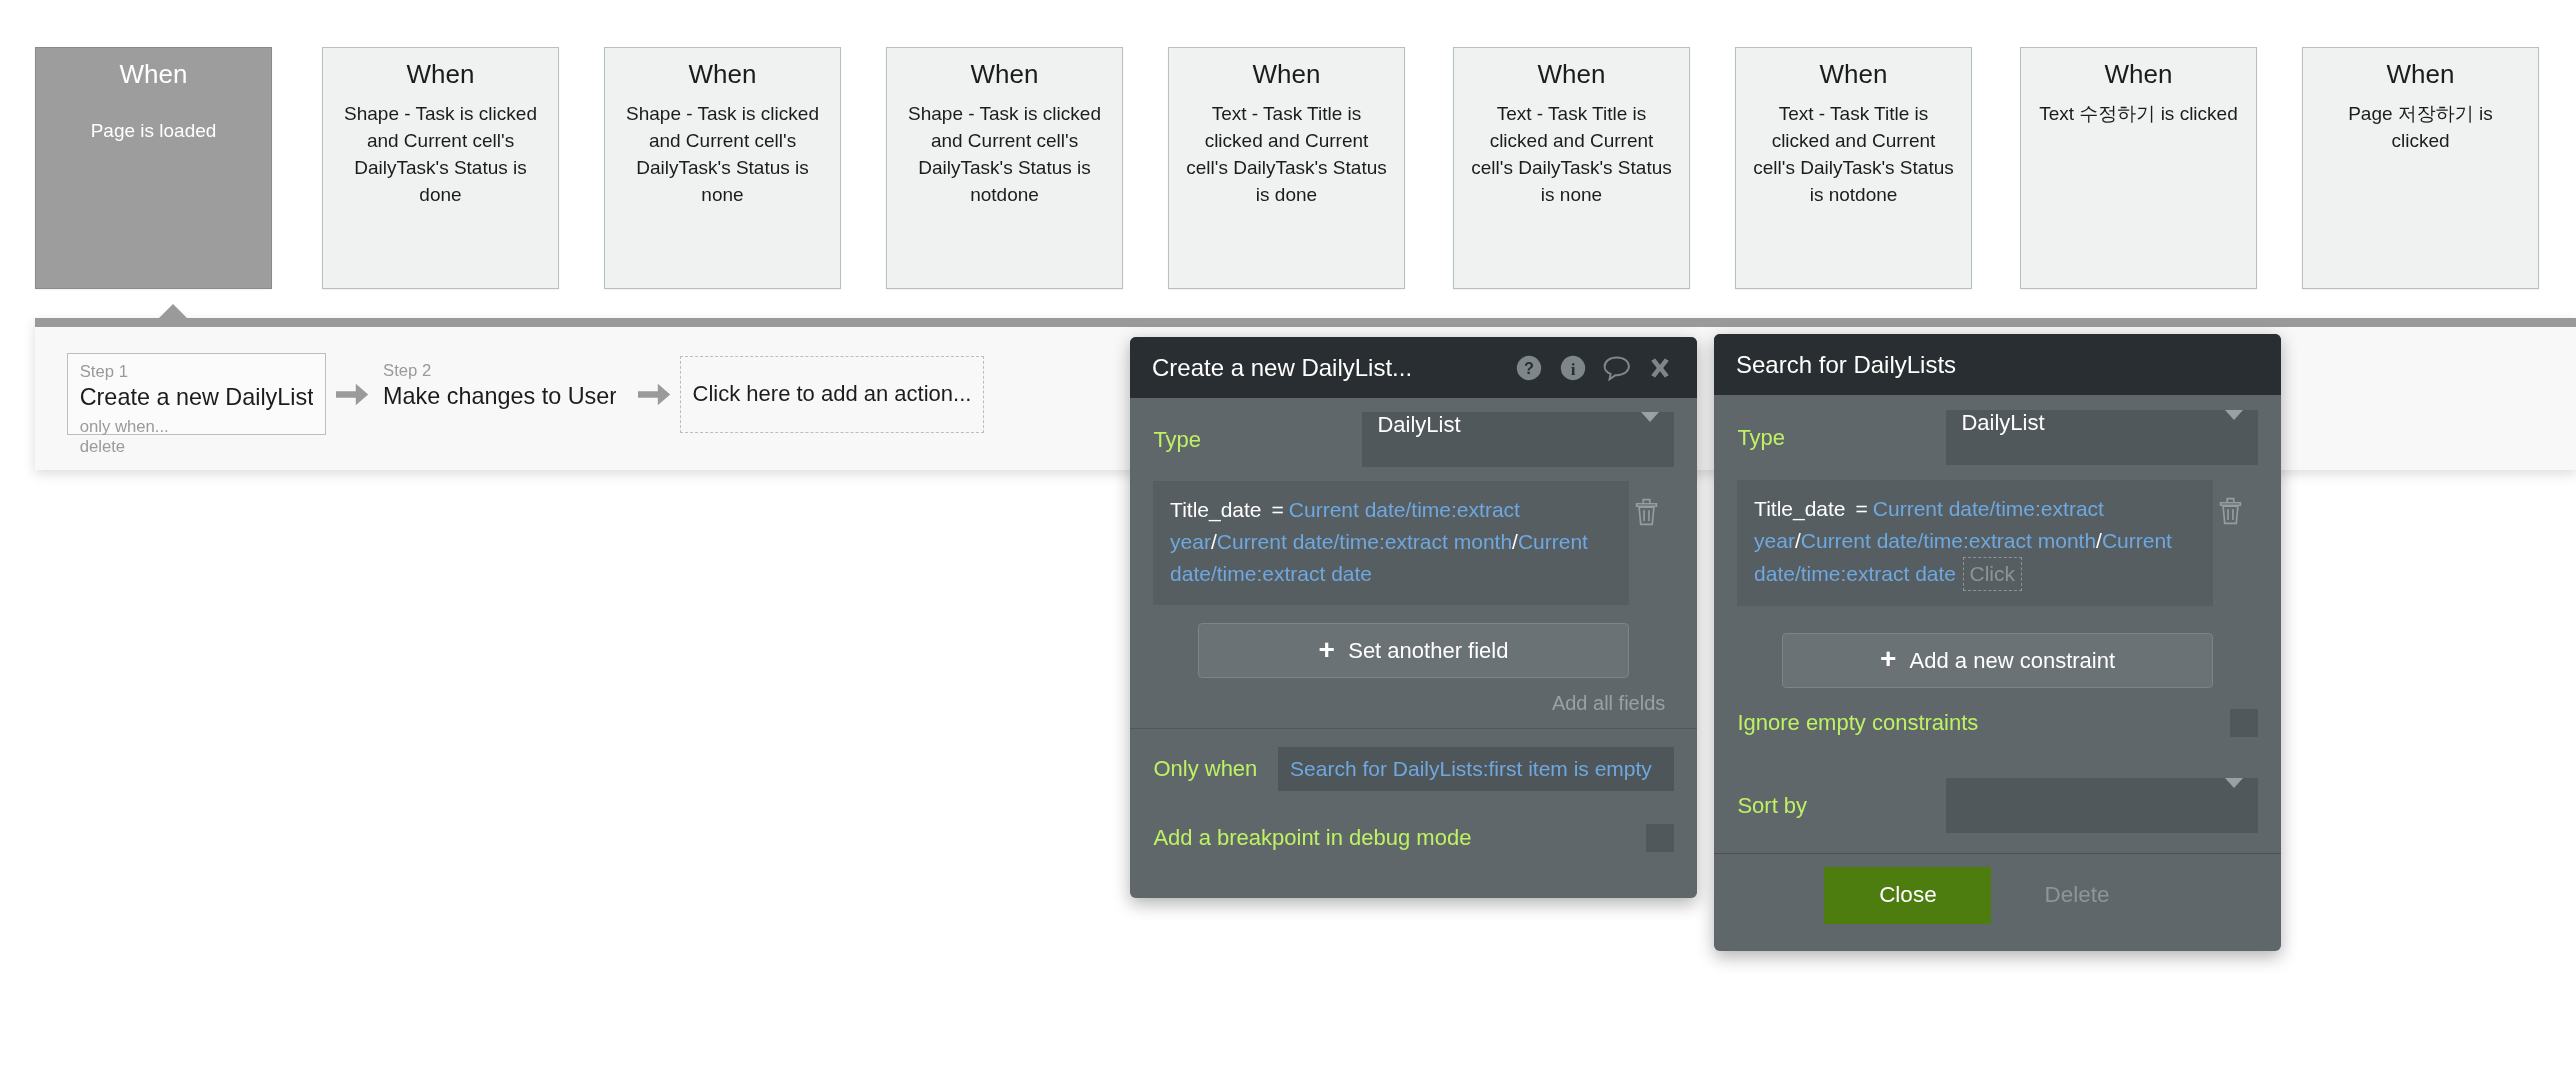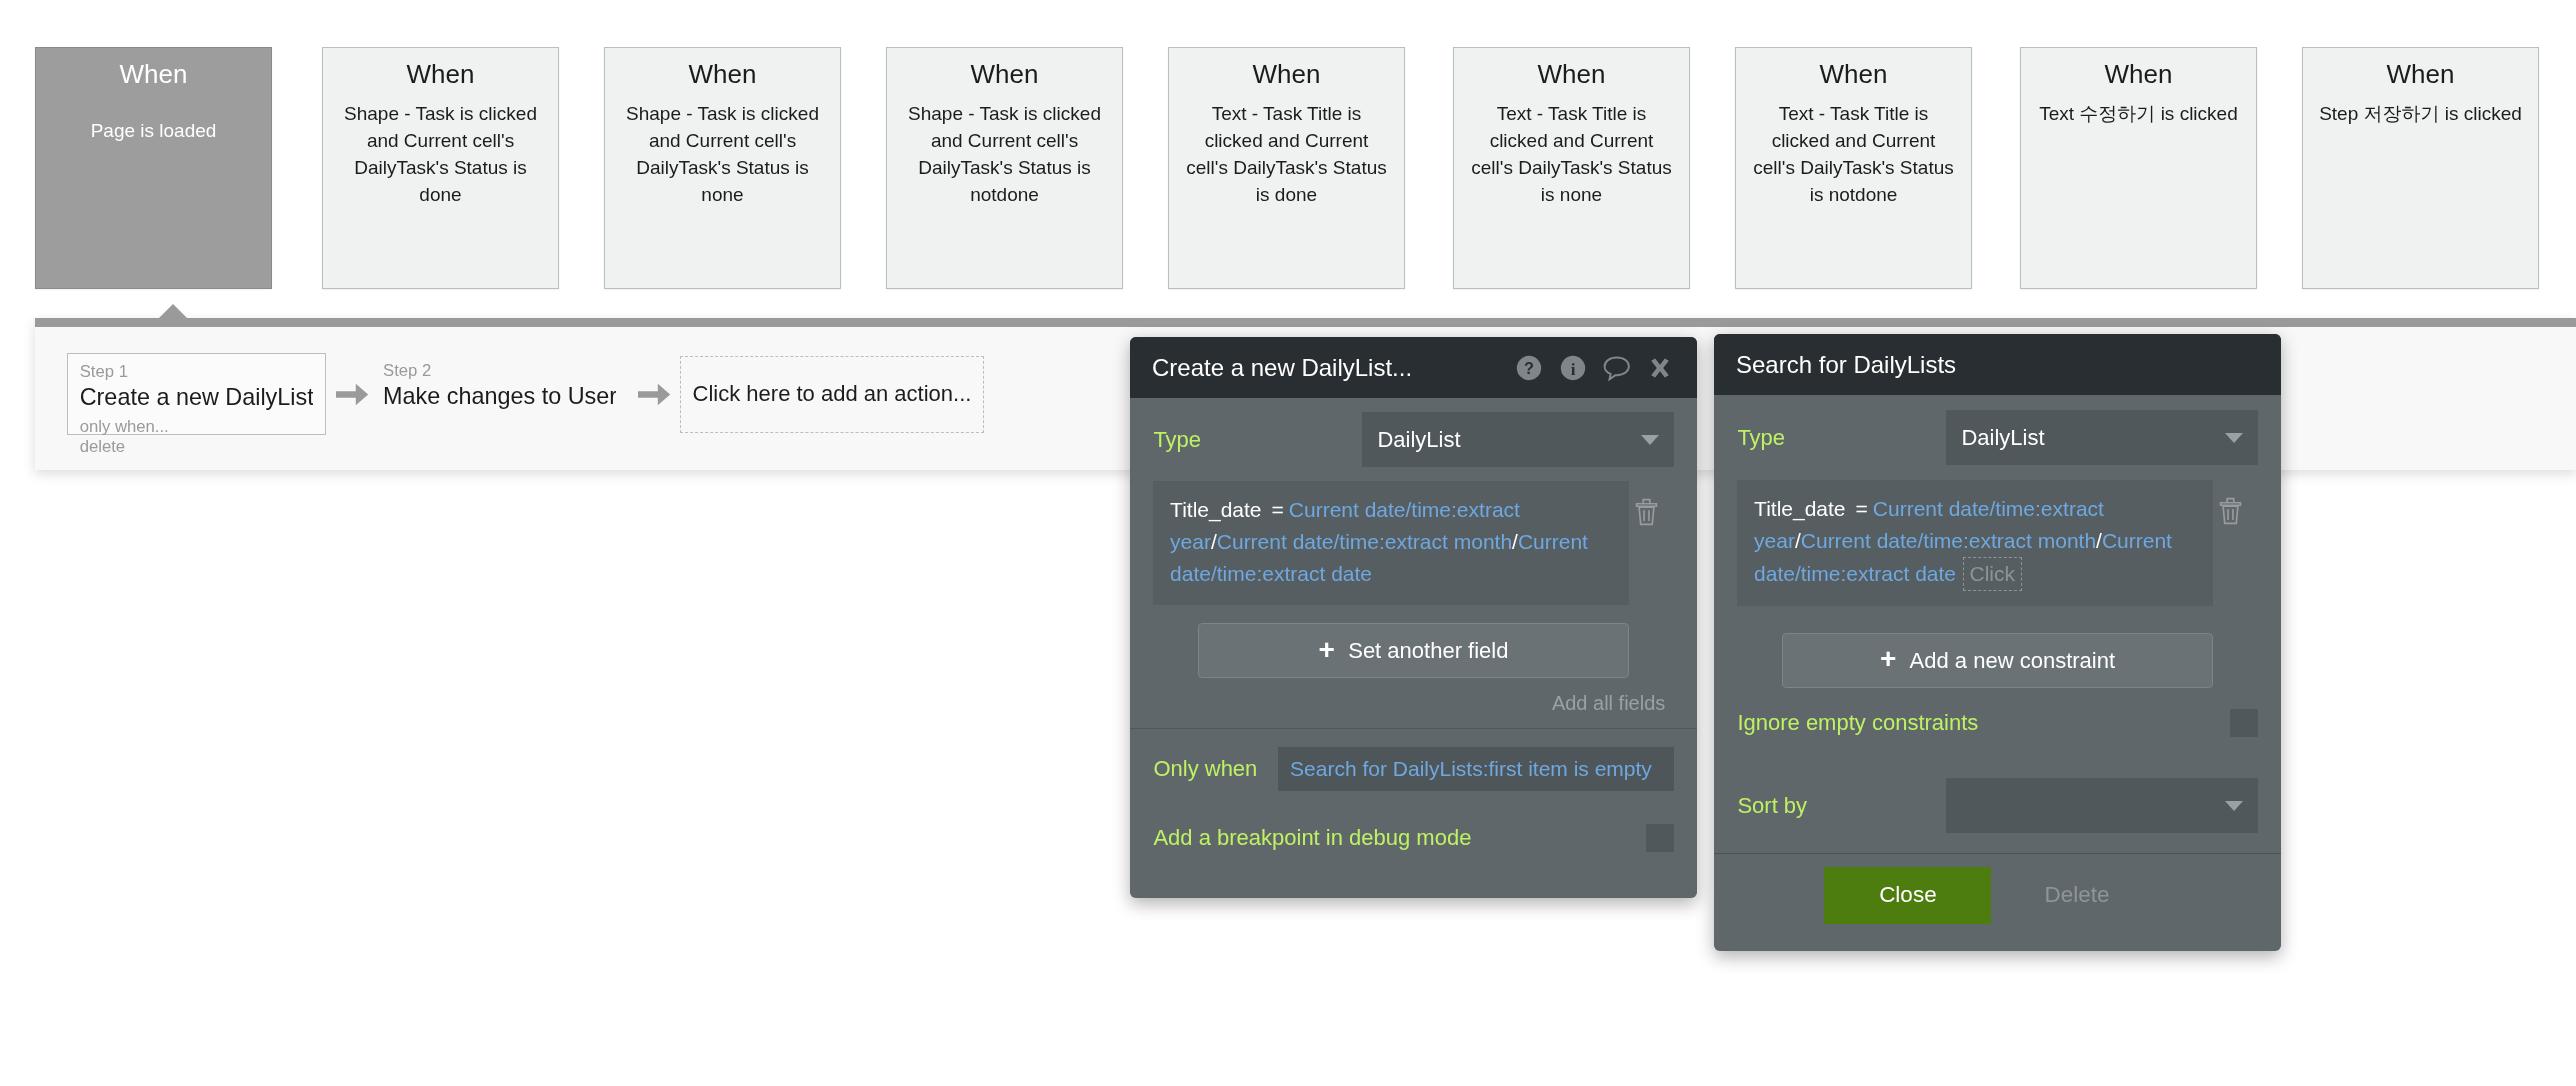--- a/index.html
+++ b/index.html
@@ -198,21 +198,20 @@
   .row .lbl {
     font-size: 22px;
     color: #bef264;
     width: 209px;
     flex: 0 0 auto;
   }
   .select-box {
     background: #50585b;
     height: 55px;
     display: flex;
-    align-items: center;
     padding: 0 15px;
     box-sizing: border-box;
     font-size: 22px;
     color: #ffffff;
     position: relative;
   }
   .select-box .sel-val { flex: 1 1 auto; }
   .select-box .caret {
     width: 0; height: 0;
     border-left: 9.2px solid transparent;
@@ -362,21 +361,21 @@
     <div class="event-card" style="left: 1735px;">
       <div class="ev-when">When</div>
       <div class="ev-desc">Text - Task Title is clicked and Current cell's DailyTask's Status is notdone</div>
     </div>
     <div class="event-card" style="left: 2020px;">
       <div class="ev-when">When</div>
       <div class="ev-desc">Text 수정하기 is clicked</div>
     </div>
     <div class="event-card" style="left: 2302px;">
       <div class="ev-when">When</div>
-      <div class="ev-desc">Step 저장하기 is clicked</div>
+      <div class="ev-desc">Page 저장하기 is clicked</div>
     </div>
   </div>
 
 <div id="workflow-panel">
   <div id="panel-topbar">
     <div id="panel-caret"></div>
   </div>
 
   <div id="steps-row">
 

